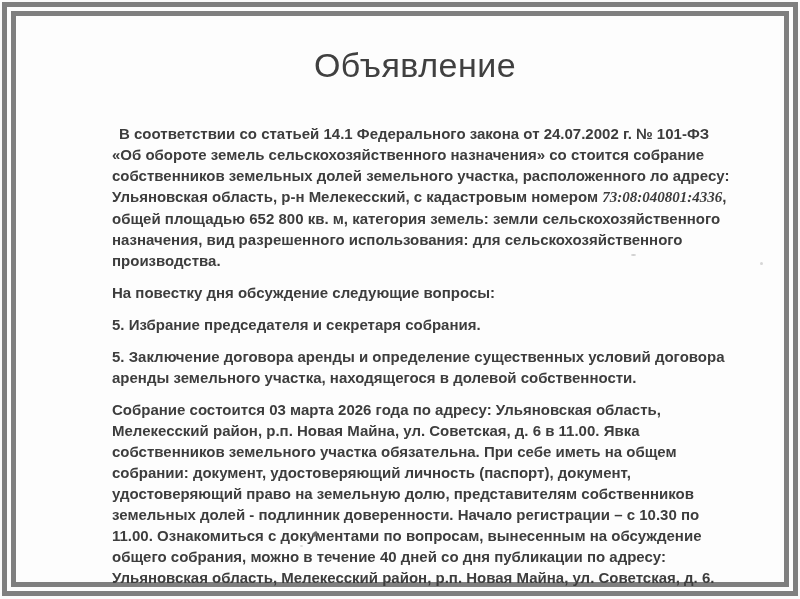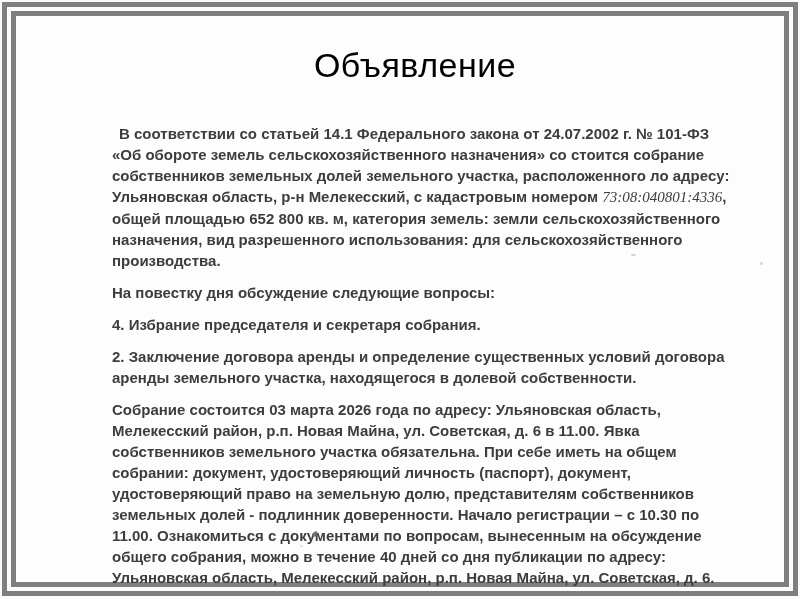--- a/index.html
+++ b/index.html
@@ -31,36 +31,36 @@
     left: 0; top: 0; right: 0; bottom: 0;
     padding: 30px 66px 0 96px;
     color: #3c3c3c;
   }
   .doc-title {
     margin: 0;
     text-align: center;
     font-size: 34px;
     font-weight: 500;
     letter-spacing: 0.5px;
-    color: #000000;
+    color: #404040;
   }
   .doc-body {
     margin-top: 38px;
     width: 622px;
     font-size: 15px;
     line-height: 21px;
     font-weight: 600;
     color: #3d3d3d;
   }
   .doc-body p { margin: 0 0 11px 0; }
   .para-intro { text-indent: 7px; }
   .cadastral {
     font-family: "Liberation Serif", serif;
     font-style: italic;
-    font-weight: 400;
+    font-weight: 700;
   }
   .scan-speckle {
     position: absolute;
     background: #9a9a9a;
     border-radius: 50%;
   }
   .speckle-1 { left: 313px; top: 531px; width: 4px; height: 6px; transform: rotate(35deg); background:#6f6f6f; }
   .speckle-2 { left: 631px; top: 254px; width: 5px; height: 2px; opacity: .45; }
   .speckle-3 { left: 760px; top: 262px; width: 3px; height: 3px; opacity: .4; }
   .speckle-4 { left: 300px; top: 545px; width: 3px; height: 2px; opacity: .35; }
@@ -74,23 +74,23 @@
       <div class="doc-content">
 
         <h1 class="doc-title">Объявление</h1>
 
         <div class="doc-body">
 
           <p class="para-intro"><span>В соответствии со статьей 14.1 Федерального закона от 24.07.2002 г. № 101-ФЗ «Об обороте земель сельскохозяйственного назначения» со стоится собрание собственников земельных долей земельного участка, расположенного ло адресу: Ульяновская область, р-н Мелекесский, с кадастровым номером </span><span class="cadastral">73:08:040801:4336</span><span>, общей площадью 652 800 кв. м, категория земель: земли сельскохозяйственного назначения, вид разрешенного использования: для сельскохозяйственного производства.</span></p>
 
           <p>На повестку дня обсуждение следующие вопросы:</p>
 
-          <p>4. Избрание председателя и секретаря собрания.</p>
+          <p>5. Избрание председателя и секретаря собрания.</p>
 
-          <p>2. Заключение договора аренды и определение существенных условий договора аренды земельного участка, находящегося в долевой собственности.</p>
+          <p>5. Заключение договора аренды и определение существенных условий договора аренды земельного участка, находящегося в долевой собственности.</p>
 
 
           <p>Собрание состоится 03 марта 2026 года по адресу: Ульяновская область, Мелекесский район, р.п. Новая Майна, ул. Советская, д. 6 в 11.00. Явка собственников земельного участка обязательна. При себе иметь на общем собрании: документ, удостоверяющий личность (паспорт), документ, удостоверяющий право на земельную долю, представителям собственников земельных долей - подлинник доверенности. Начало регистрации – с 10.30 по 11.00. Ознакомиться с документами по вопросам, вынесенным на обсуждение общего собрания, можно в течение 40 дней со дня публикации по адресу: Ульяновская область, Мелекесский район, р.п. Новая Майна, ул. Советская, д. 6.</p>
 
         </div>
       </div>
     </div>
   </div>
 
   <span class="scan-speckle speckle-1"></span>

